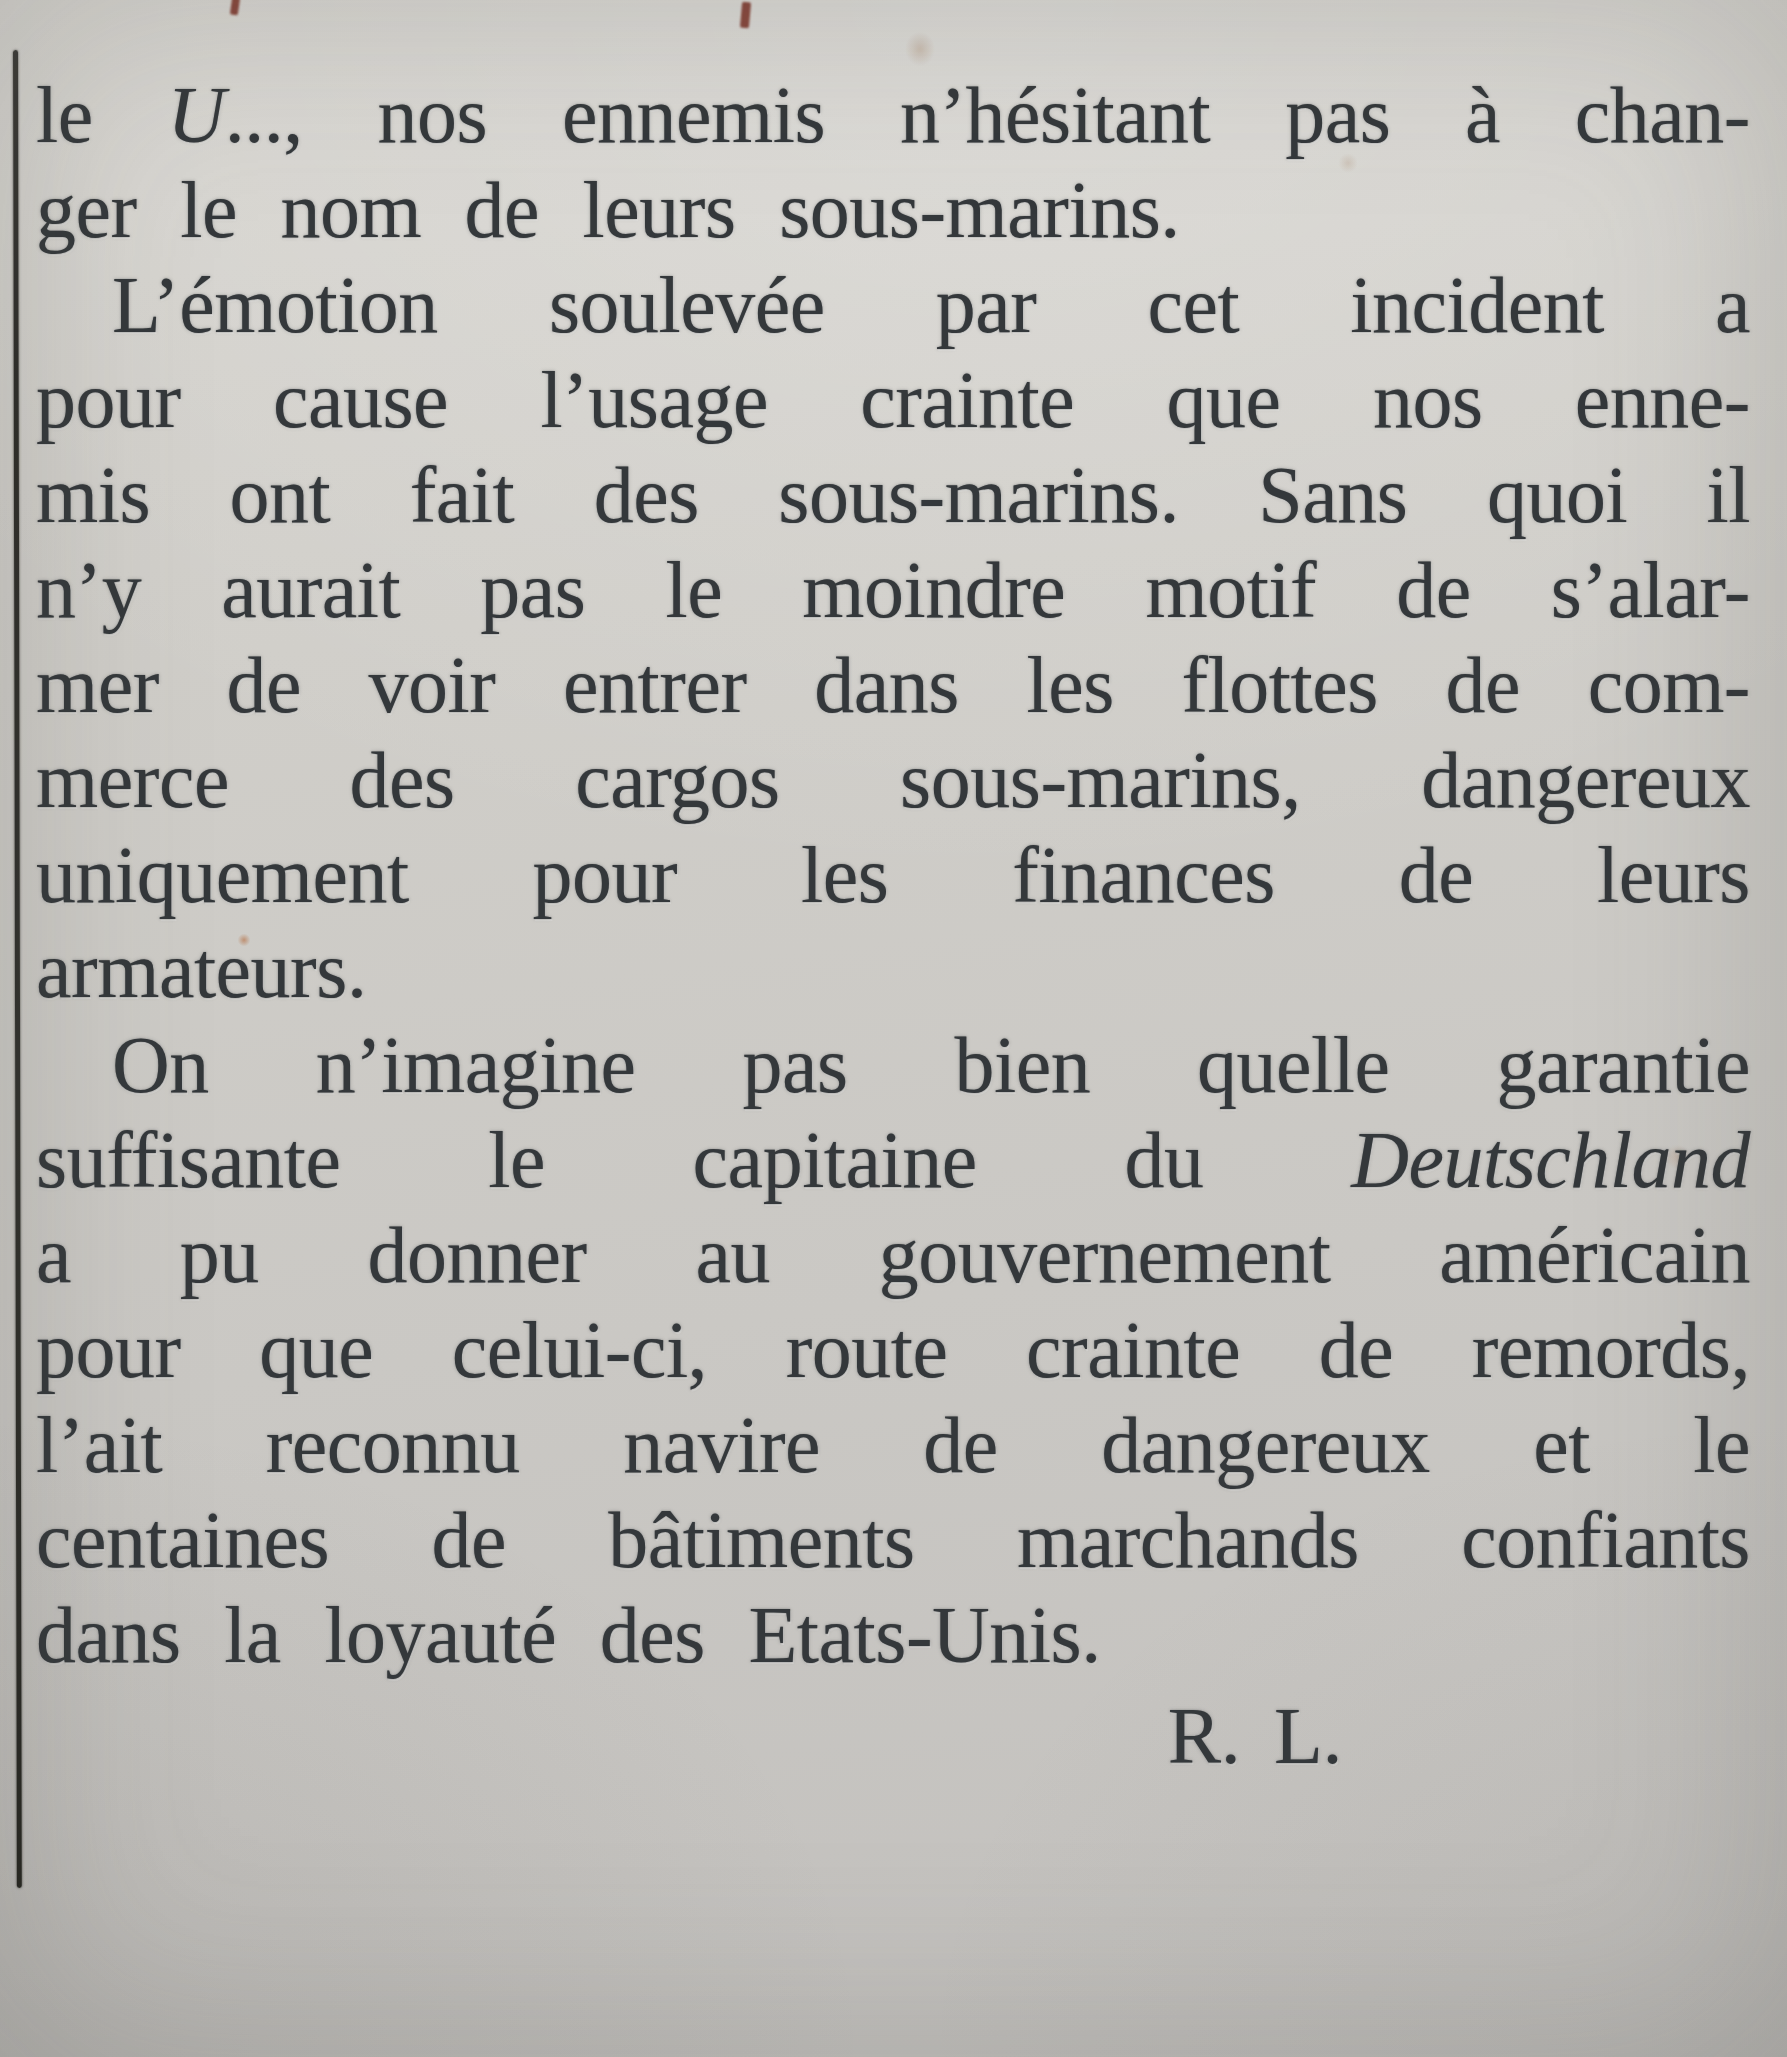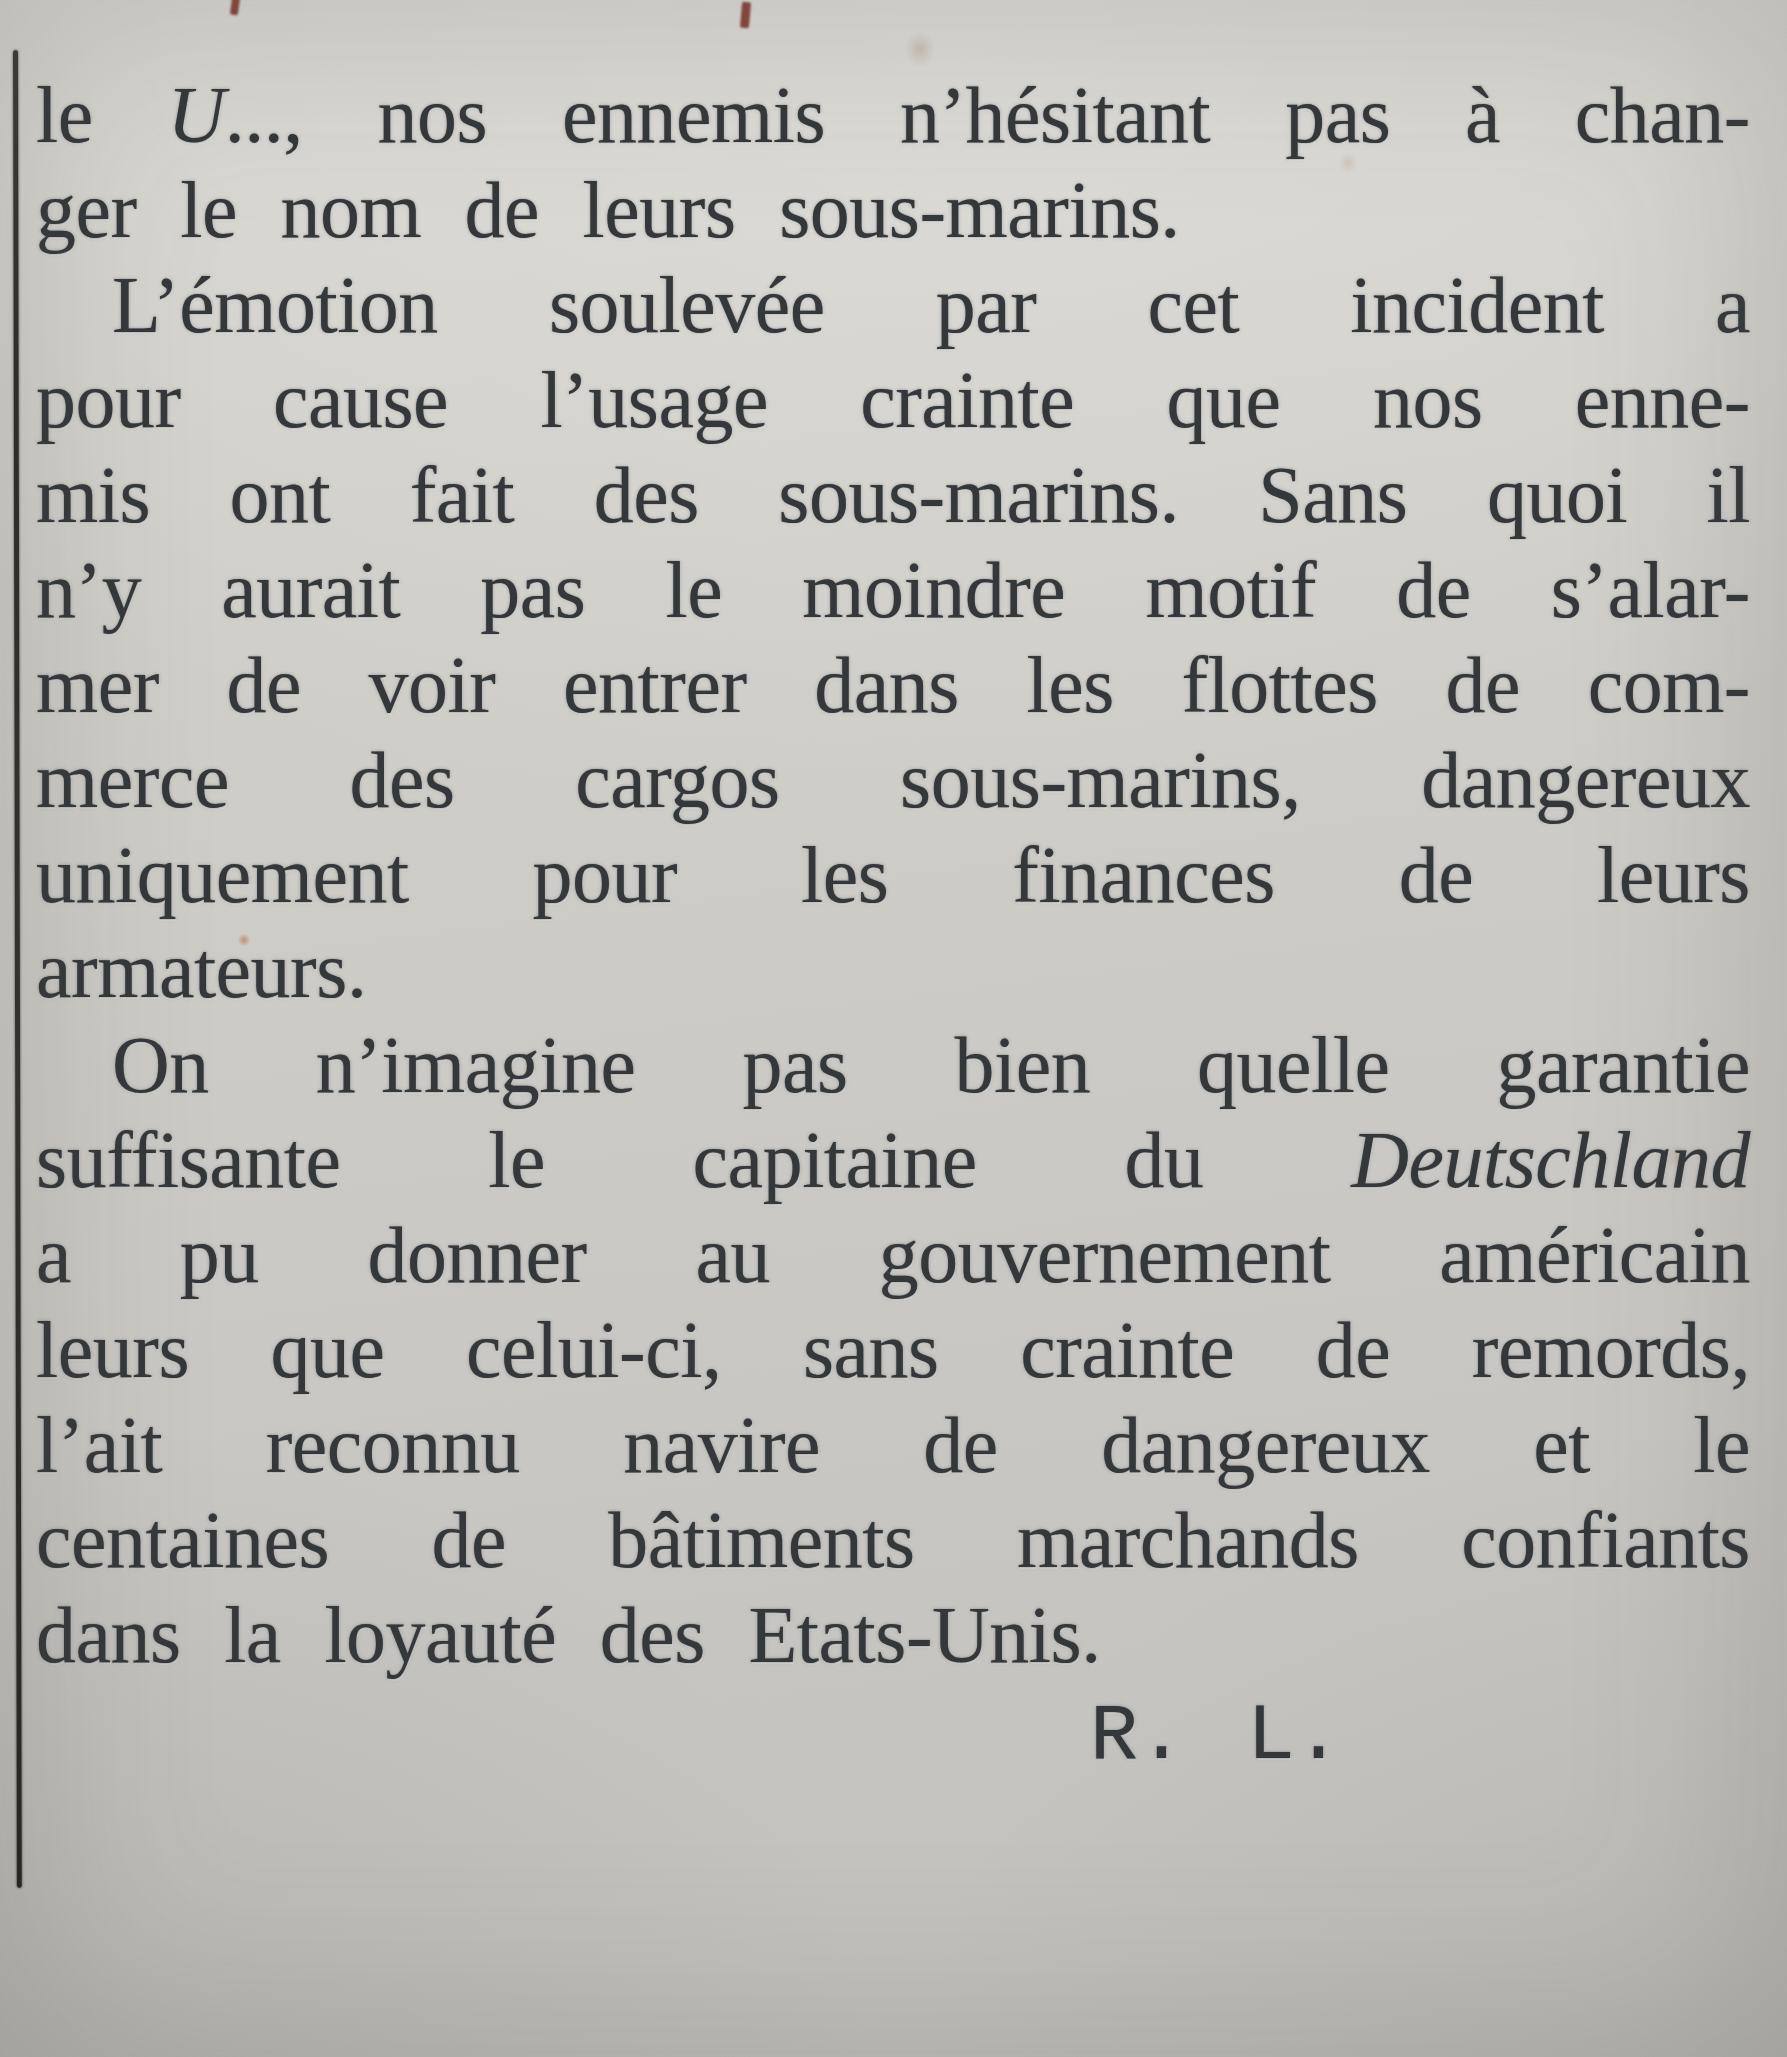--- a/index.html
+++ b/index.html
@@ -58,21 +58,20 @@
   .line.j { text-align-last: justify; }
   .line.wide { word-spacing: 0.30em; text-align: right; text-align-last: left; }
   .line.ind { text-indent: 76px; }
   .it { font-style: italic; }
   .signature {
     margin-top: 6px;
     text-align: left;
     padding-right: 408px;
     word-spacing: 0.18em;
     text-align-last: right;
-    font-family: Liberation Mono, monospace;
   }
   
   .red-mark {
     position: absolute;
     background: var(--red, #7a2e22);
     opacity: 0.85;
     filter: blur(1px);
     border-radius: 2px;
   }
   .red-mark.m1 { left: 231px; top: -3px; width: 8px;  height: 18px; transform: rotate(8deg); }
@@ -113,21 +112,21 @@
       <div class="line j"><span>pour cause l’usage crainte que nos enne-</span></div>
       <div class="line j"><span>mis ont fait des sous-marins. Sans quoi il</span></div>
       <div class="line j"><span>n’y aurait pas le moindre motif de s’alar-</span></div>
       <div class="line j"><span>mer de voir entrer dans les flottes de com-</span></div>
       <div class="line j"><span>merce des cargos sous-marins, dangereux</span></div>
       <div class="line j"><span>uniquement pour les finances de leurs</span></div>
       <div class="line"><span>armateurs.</span></div>
       <div class="line j ind"><span>On n’imagine pas bien quelle garantie</span></div>
       <div class="line j"><span>suffisante le capitaine du </span><span class="it">Deutschland</span></div>
       <div class="line j"><span>a pu donner au gouvernement américain</span></div>
-      <div class="line j"><span>leurs que celui-ci, sans crainte de remords,</span></div>
+      <div class="line j"><span>pour que celui-ci, route crainte de remords,</span></div>
       <div class="line j"><span>l’ait reconnu navire de dangereux et le</span></div>
       <div class="line j"><span>centaines de bâtiments marchands confiants</span></div>
       <div class="line wide"><span>dans la loyauté des Etats-Unis.</span></div>
       <div class="line signature">R. L.</div>
   </div>
 
   <div class="vignette"></div>
 </div>
 
 </body></html>

